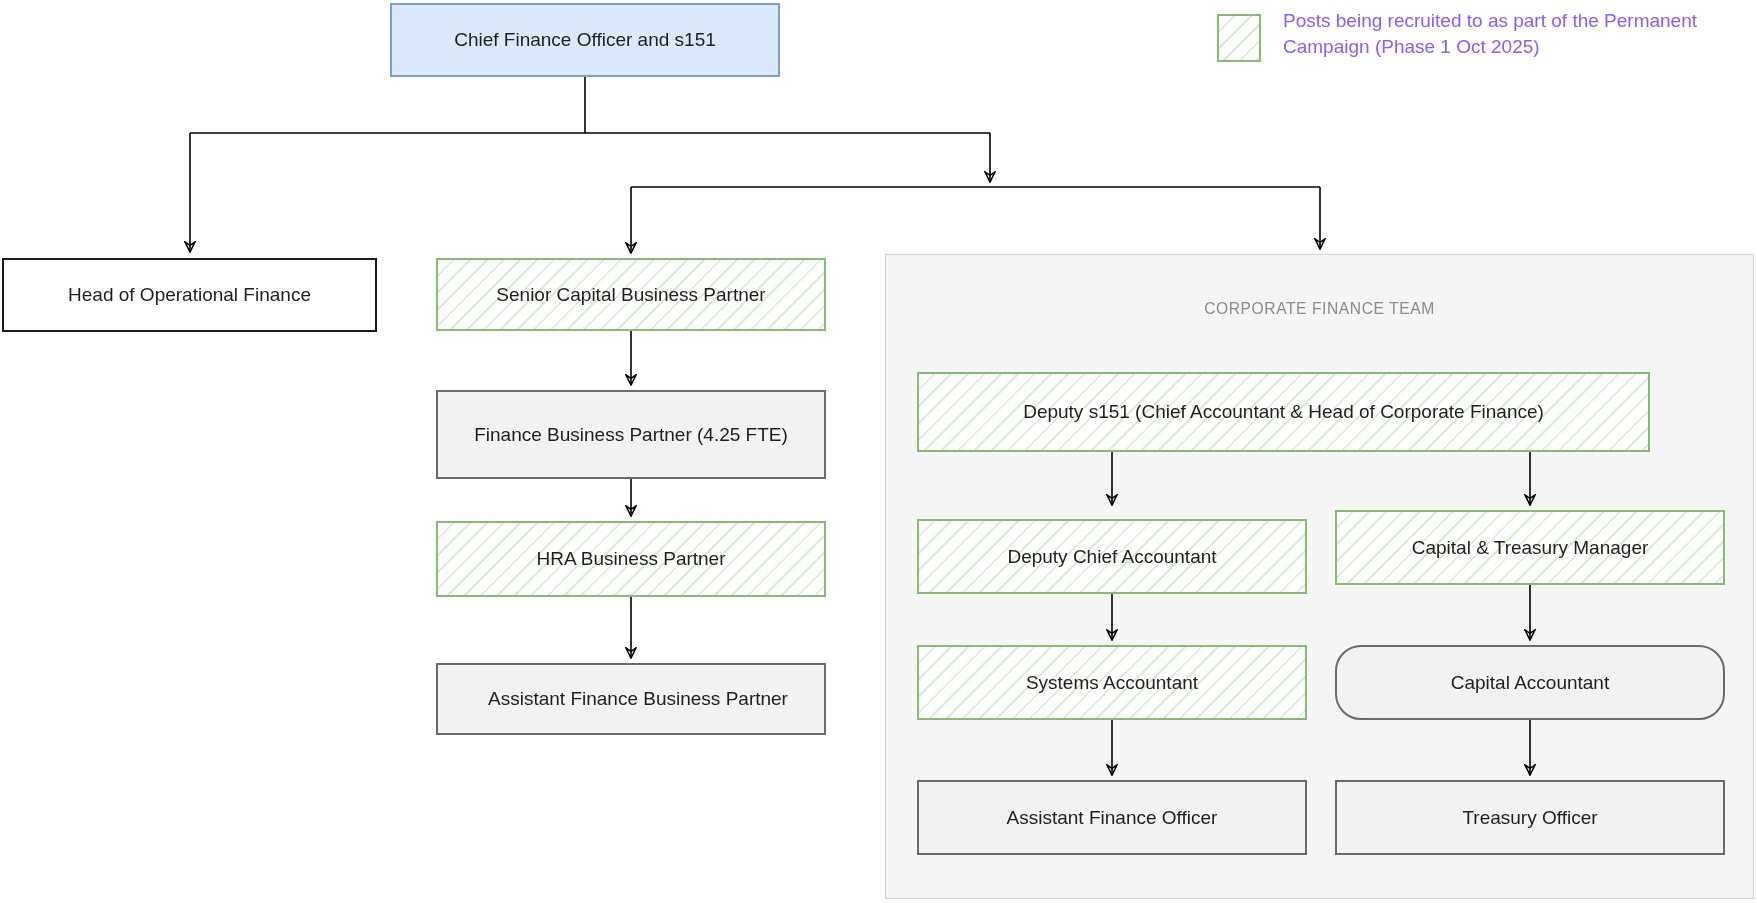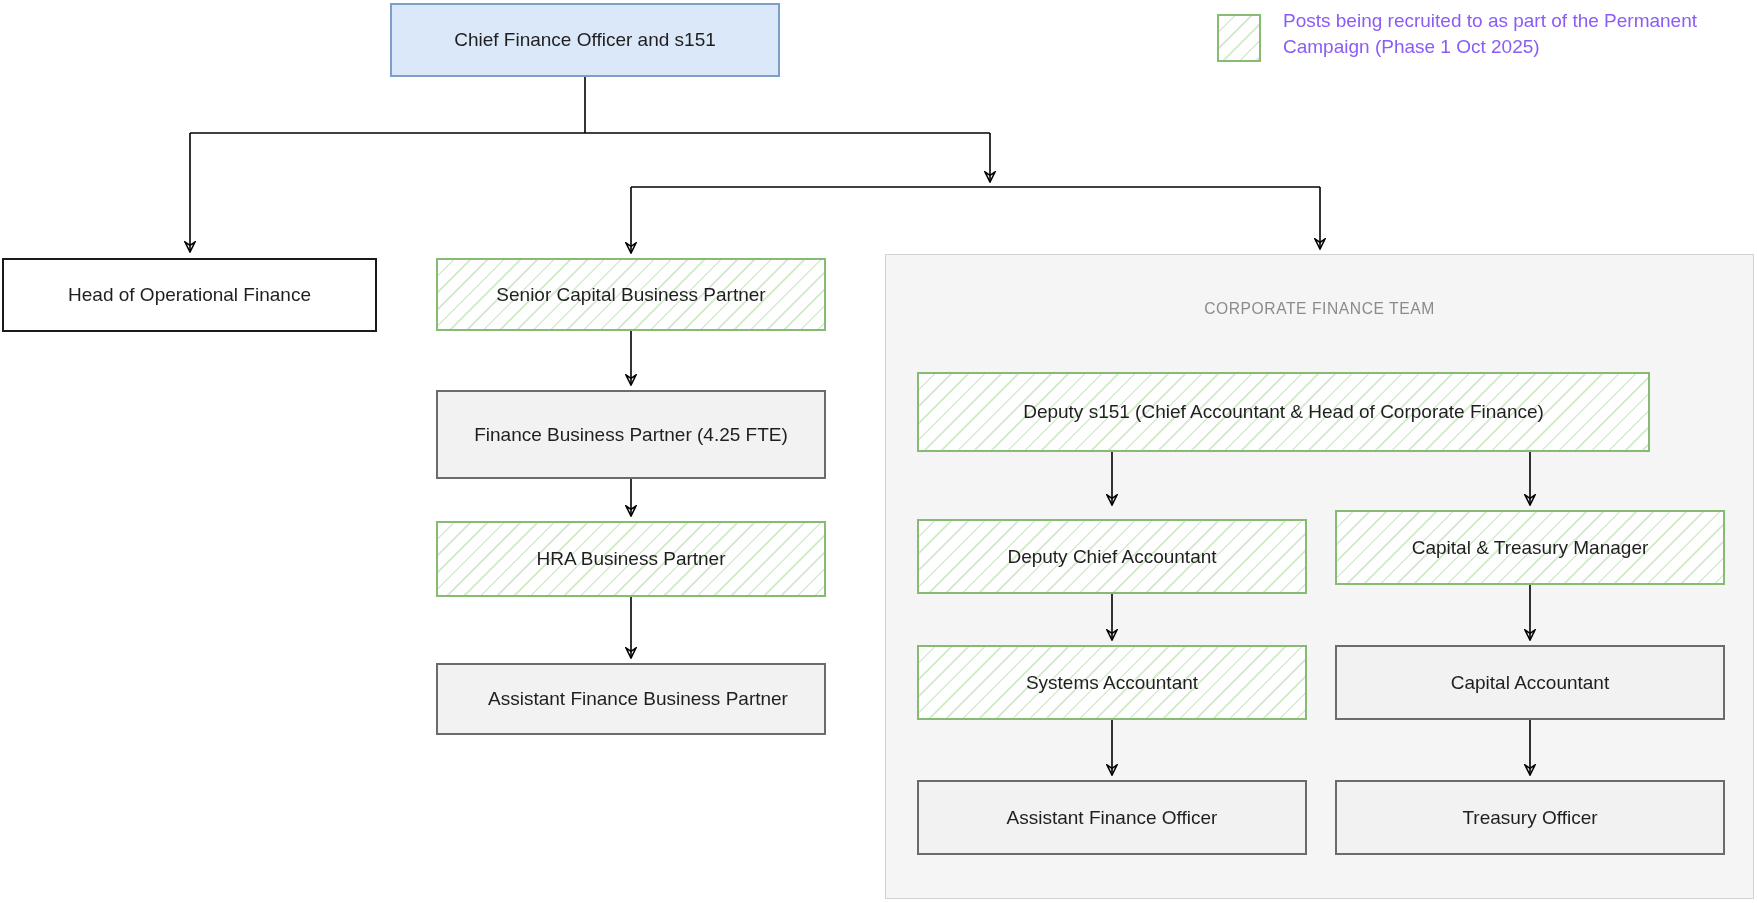--- a/index.html
+++ b/index.html
@@ -159,19 +159,19 @@
   <div class="node gray" style="left:436px; top:663px; width:390px; height:72px;padding-left:24px;">Assistant Finance Business Partner</div>
 
   <div class="node hatch" style="left:917px; top:372px; width:733px; height:80px;">Deputy s151 (Chief Accountant &amp; Head of Corporate Finance)</div>
 
   <div class="node hatch" style="left:917px; top:510px; width:390px; height:75px;margin-top:9px;">Deputy Chief Accountant</div>
 
   <div class="node hatch" style="left:917px; top:645px; width:390px; height:75px;">Systems Accountant</div>
 
   <div class="node hatch" style="left:1335px; top:510px; width:390px; height:75px;">Capital &amp; Treasury Manager</div>
 
-  <div class="node gray" style="left:1335px; top:645px; width:390px; height:75px;">Capital Accountant</div>
+  <div class="node gray" style="left:1335px; top:645px; width:390px; height:75px;border-radius:26px;">Capital Accountant</div>
 
   <div class="node gray" style="left:917px; top:780px; width:390px; height:75px;">Assistant Finance Officer</div>
 
   <div class="node gray" style="left:1335px; top:780px; width:390px; height:75px;">Treasury Officer</div>
 
 </div>
 
 </body></html>

